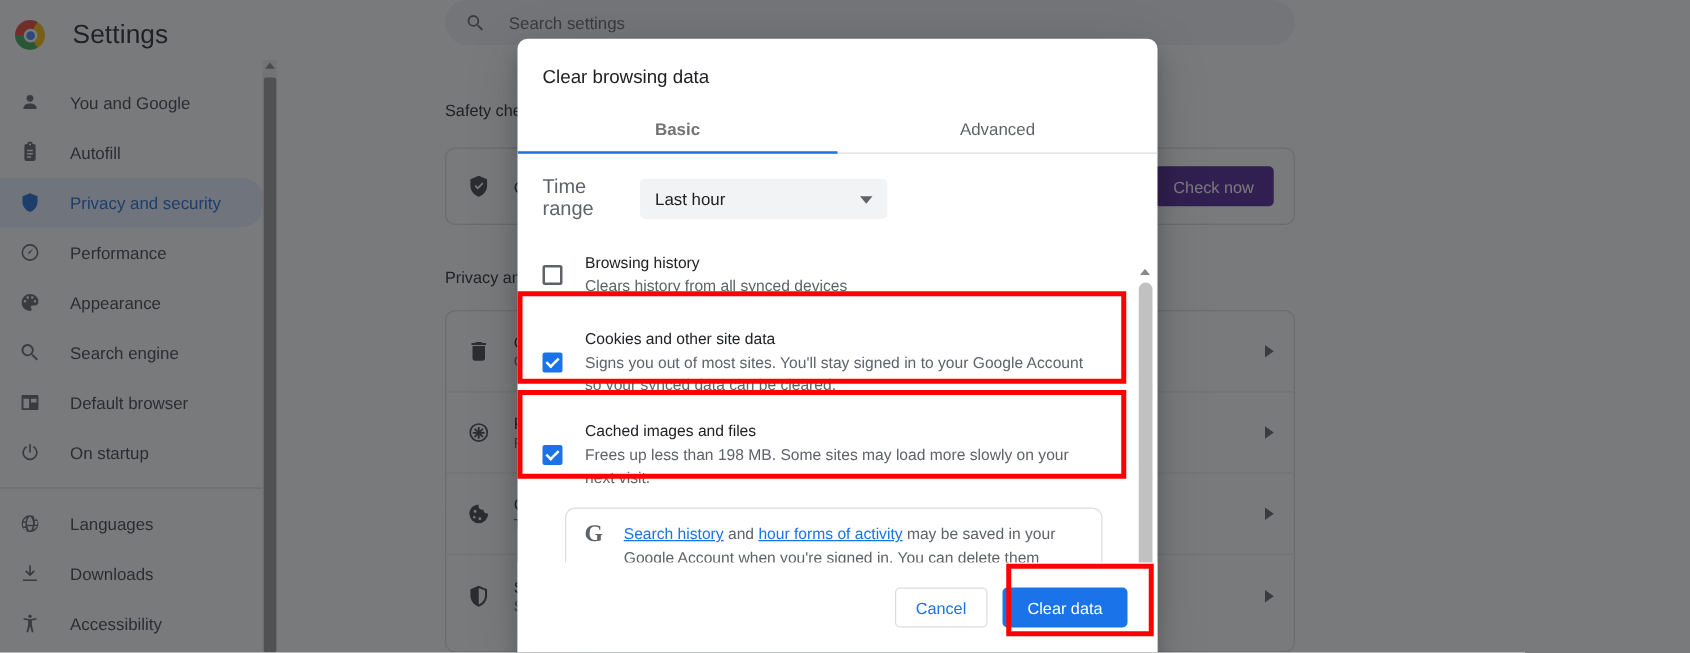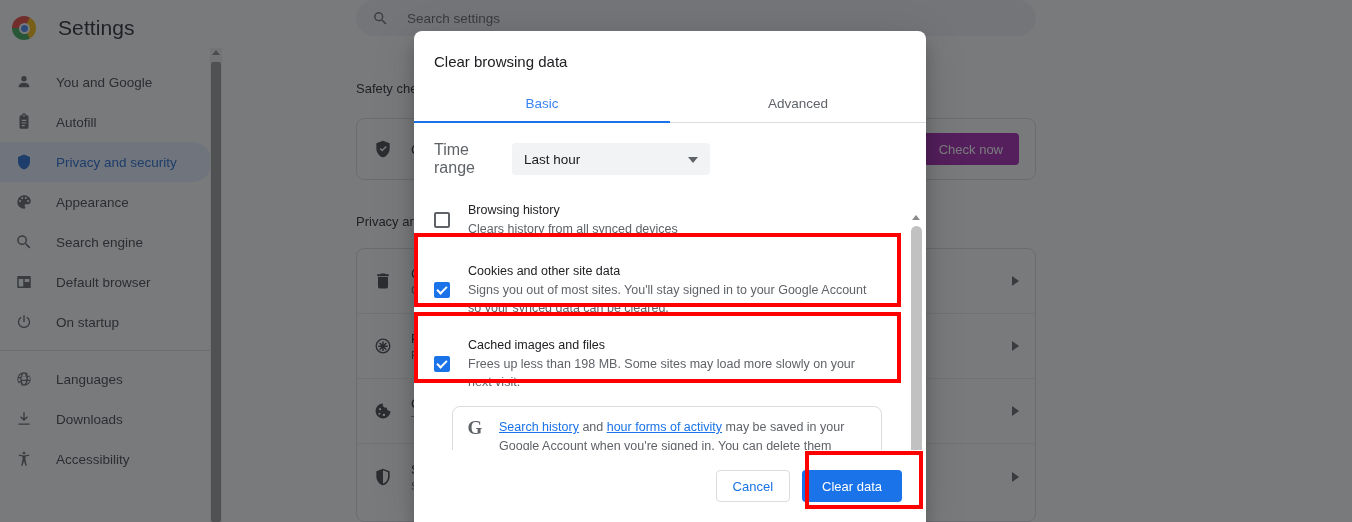--- a/index.html
+++ b/index.html
@@ -182,21 +182,21 @@
     align-items: center;
     height: 100%;
     padding: 0 16px;
     box-sizing: border-box;
   }
   .safety-row .sc-ico { width: 20px; height: 20px; color: #3c4043; flex: 0 0 auto; }
   .safety-row .sc-ico svg { width: 20px; height: 20px; fill: currentColor; display: block; }
   .safety-text { margin-left: 18px; flex: 1 1 auto; }
   .safety-title { font-size: 13px; color: #202124; }
   .btn-checknow {
-    background: #a21caf;
+    background: #4c1d95;
     color: #ffffff;
     border: 0;
     border-radius: 4px;
     height: 32px;
     padding: 0 16px;
     font-size: 13px;
     font-weight: 500;
     font-family: "Liberation Sans", sans-serif;
     cursor: pointer;
   }
@@ -260,21 +260,21 @@
   .tab {
     flex: 1 1 50%;
     text-align: center;
     font-size: 13.5px;
     font-weight: 500;
     color: #5f6368;
     padding: 12px 0 11px 0;
     cursor: pointer;
     position: relative;
   }
-  .tab.selected { color: #3b82f6; }
+  .tab.selected { color: #737373; font-weight: bold; }
   .tab.selected::after {
     content: "";
     position: absolute;
     left: 0; right: 0; bottom: -1px;
     height: 2px;
     background: #1a73e8;
   }
 
   .dlg-body {
     position: relative;
@@ -484,20 +484,28 @@
 
       <div class="nav-item active">
         <span class="ico">
           <svg viewBox="0 0 24 24">
               <path d="M12 2 4 5.2v6.1c0 4.9 3.4 9.5 8 10.7 4.6-1.2 8-5.8 8-10.7V5.2L12 2z"></path>
             </svg>
         </span>
         <span>Privacy and security</span>
       </div>
 
+      <div class="nav-item">
+        <span class="ico">
+          <svg viewBox="0 0 24 24">
+              <path d="M12 3a9 9 0 1 0 0 18 9 9 0 0 0 0-18zm0 1.7a7.3 7.3 0 1 1 0 14.6 7.3 7.3 0 0 1 0-14.6zm3.6 3-5 3.7-1.2 2.5 2.5-1.2 3.7-5z"></path>
+            </svg>
+        </span>
+        <span>Performance</span>
+      </div>
 
       <div class="nav-item">
         <span class="ico">
           <svg viewBox="0 0 24 24">
               <path d="M12 3a9 9 0 0 0 0 18c1 0 1.8-.8 1.8-1.8 0-.5-.2-.9-.5-1.2-.3-.3-.5-.7-.5-1.1 0-1 .8-1.8 1.8-1.8h2.1A4.3 4.3 0 0 0 21 10.8C21 6.5 17 3 12 3zM6.7 12a1.4 1.4 0 1 1 0-2.8 1.4 1.4 0 0 1 0 2.8zm2.9-3.9a1.4 1.4 0 1 1 0-2.8 1.4 1.4 0 0 1 0 2.8zm4.8 0a1.4 1.4 0 1 1 0-2.8 1.4 1.4 0 0 1 0 2.8zm2.9 3.9a1.4 1.4 0 1 1 0-2.8 1.4 1.4 0 0 1 0 2.8z"></path>
             </svg>
         </span>
         <span>Appearance</span>
       </div>
 

